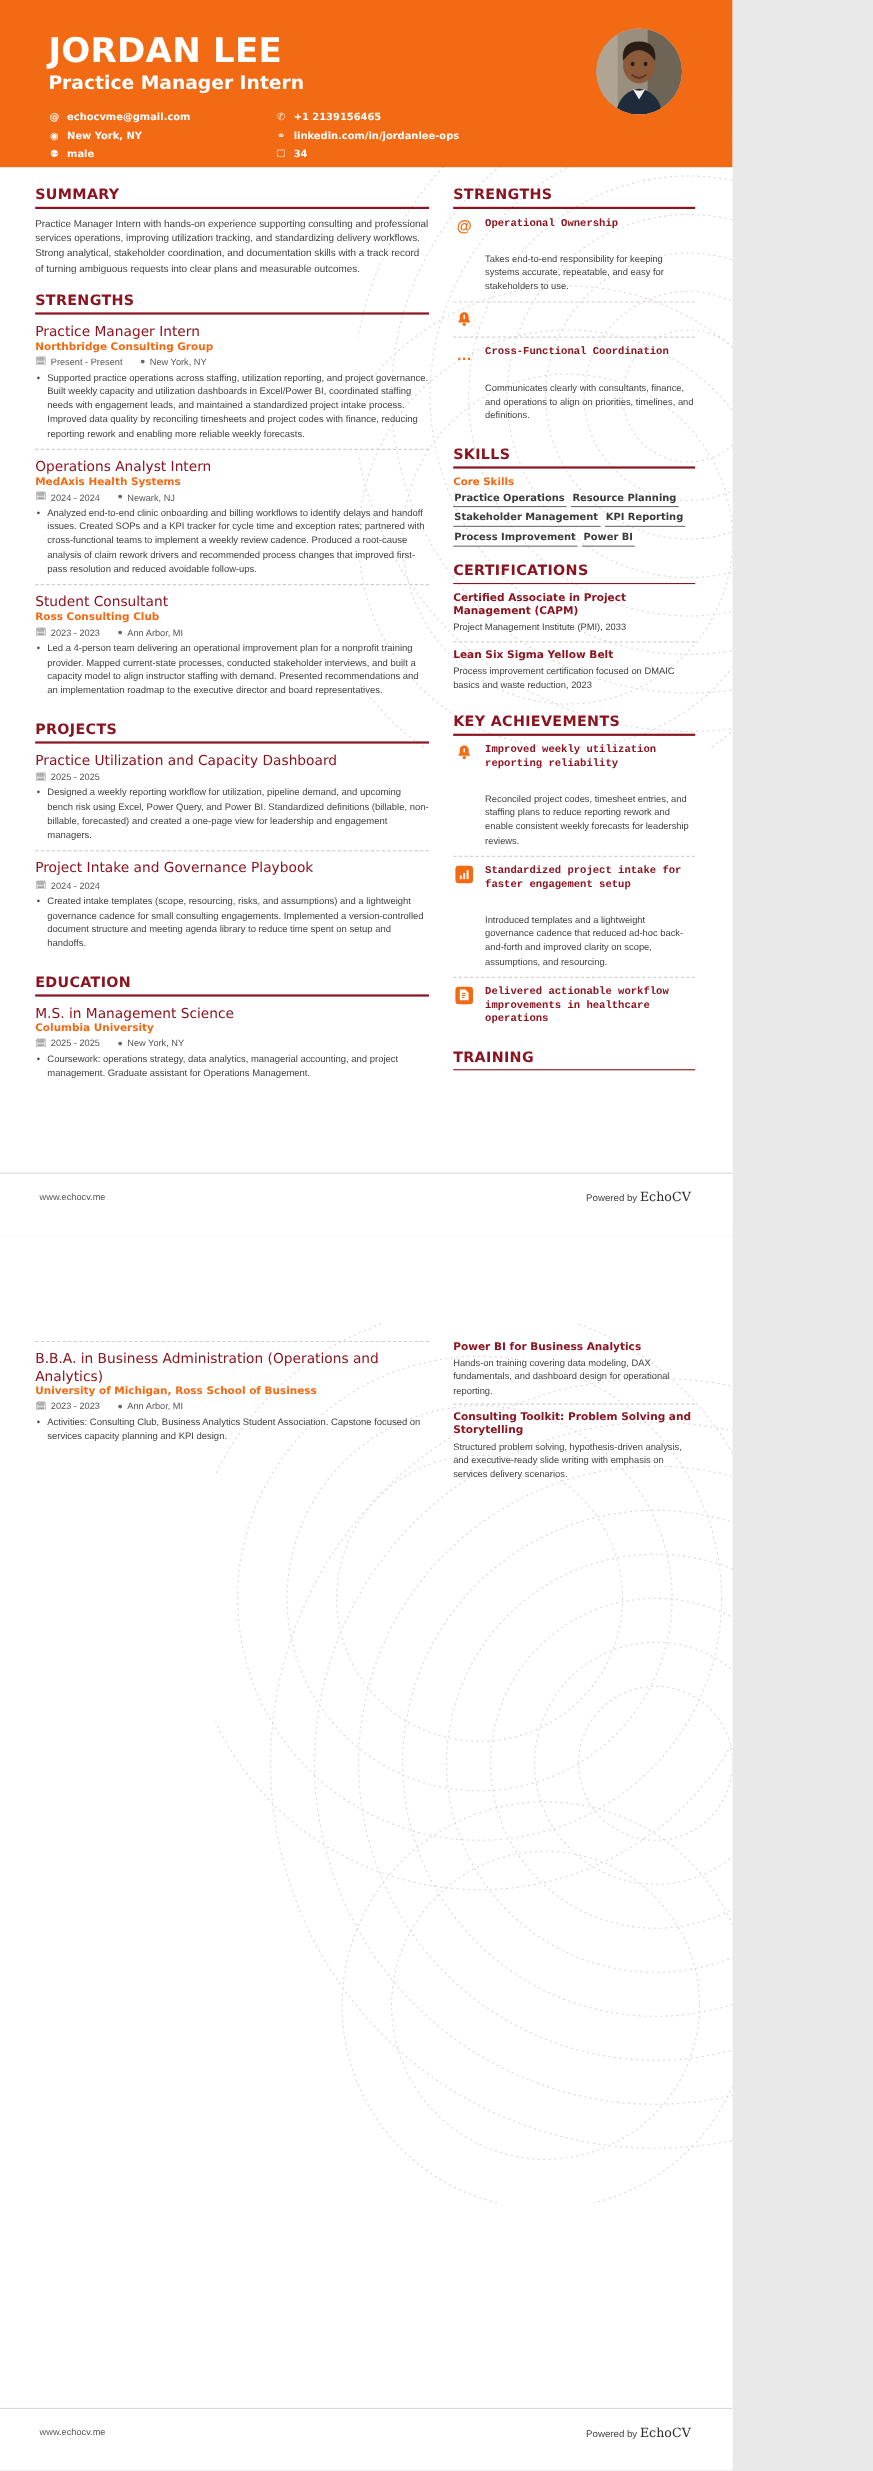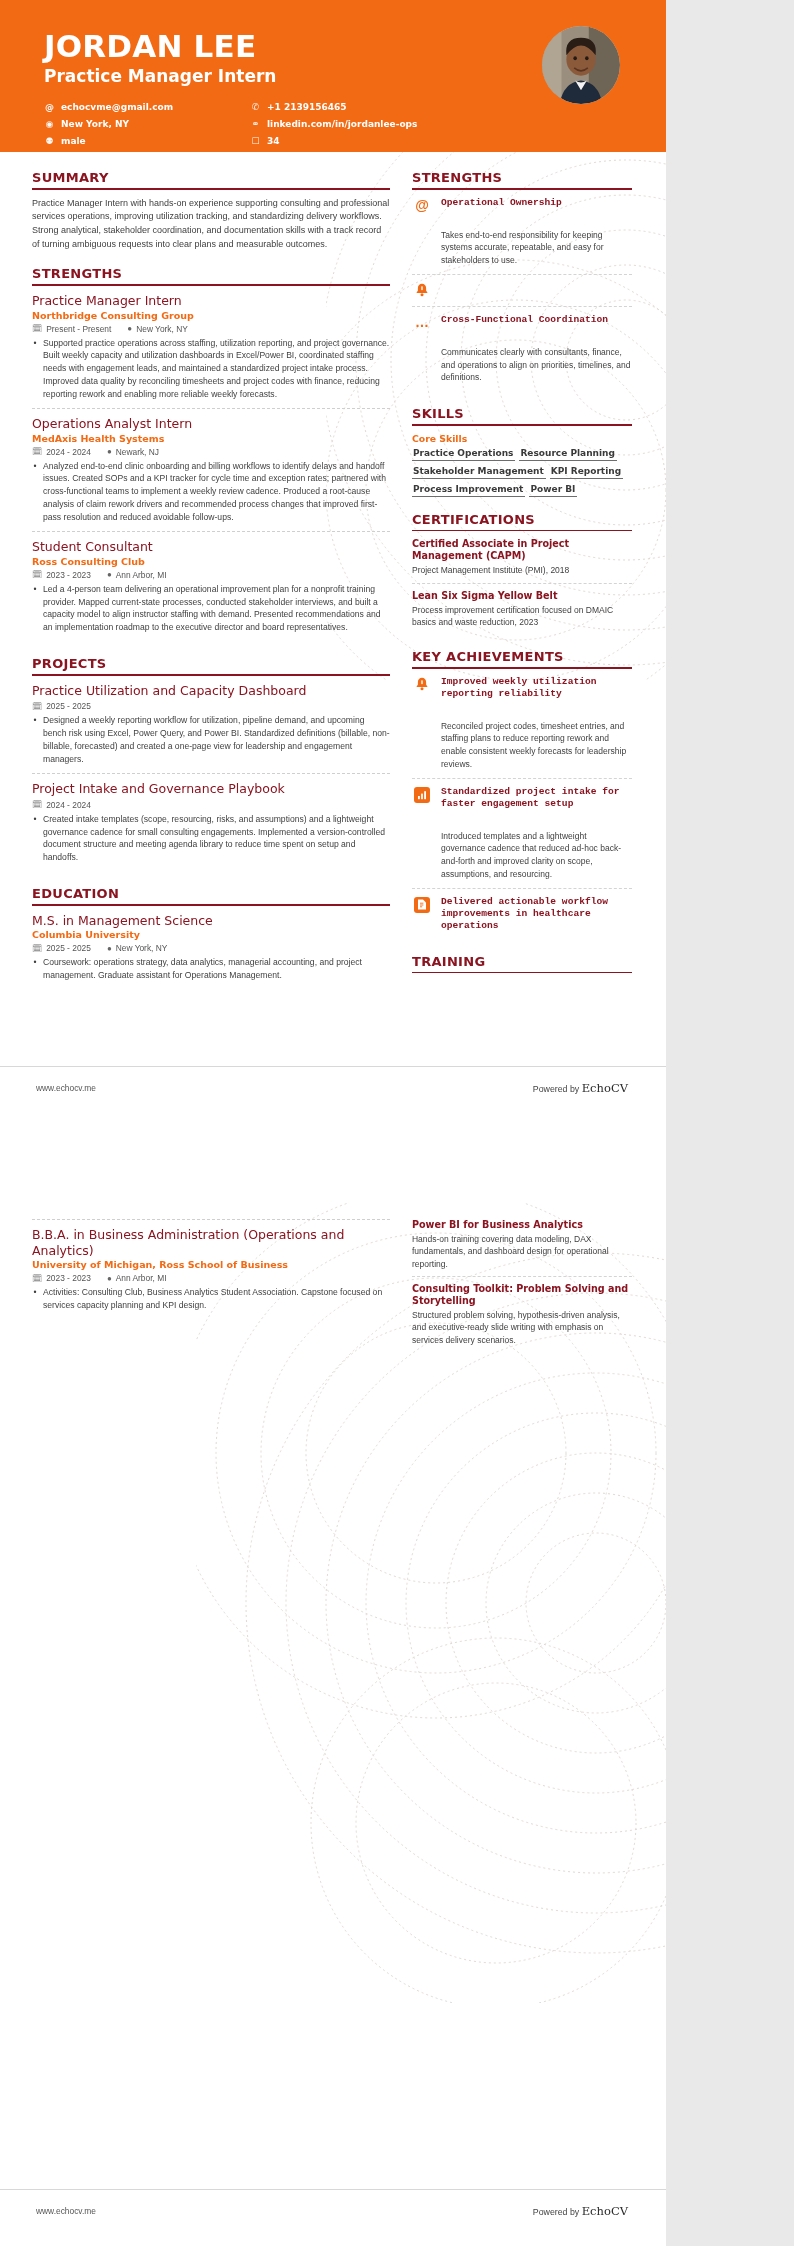--- a/index.html
+++ b/index.html
@@ -571,21 +571,21 @@
             <span class="skill-chip">Power BI</span>
           </div>
         </div>
       </div>
 
       <div class="sec">
         <div class="sec-title">CERTIFICATIONS</div>
         <div class="sec-rule"></div>
         <div class="cert-item">
           <div class="cert-title">Certified Associate in Project Management (CAPM)</div>
-          <div class="cert-desc">Project Management Institute (PMI), 2018</div>
+          <div class="cert-desc">Project Management Institute (PMI), 2033</div>
         </div>
         <div class="cert-item">
           <div class="cert-title">Lean Six Sigma Yellow Belt</div>
           <div class="cert-desc">Process improvement certification focused on DMAIC basics and waste reduction, 2023</div>
         </div>
       </div>
 
       <div class="sec">
         <div class="sec-title">KEY ACHIEVEMENTS</div>
         <div class="sec-rule"></div>

